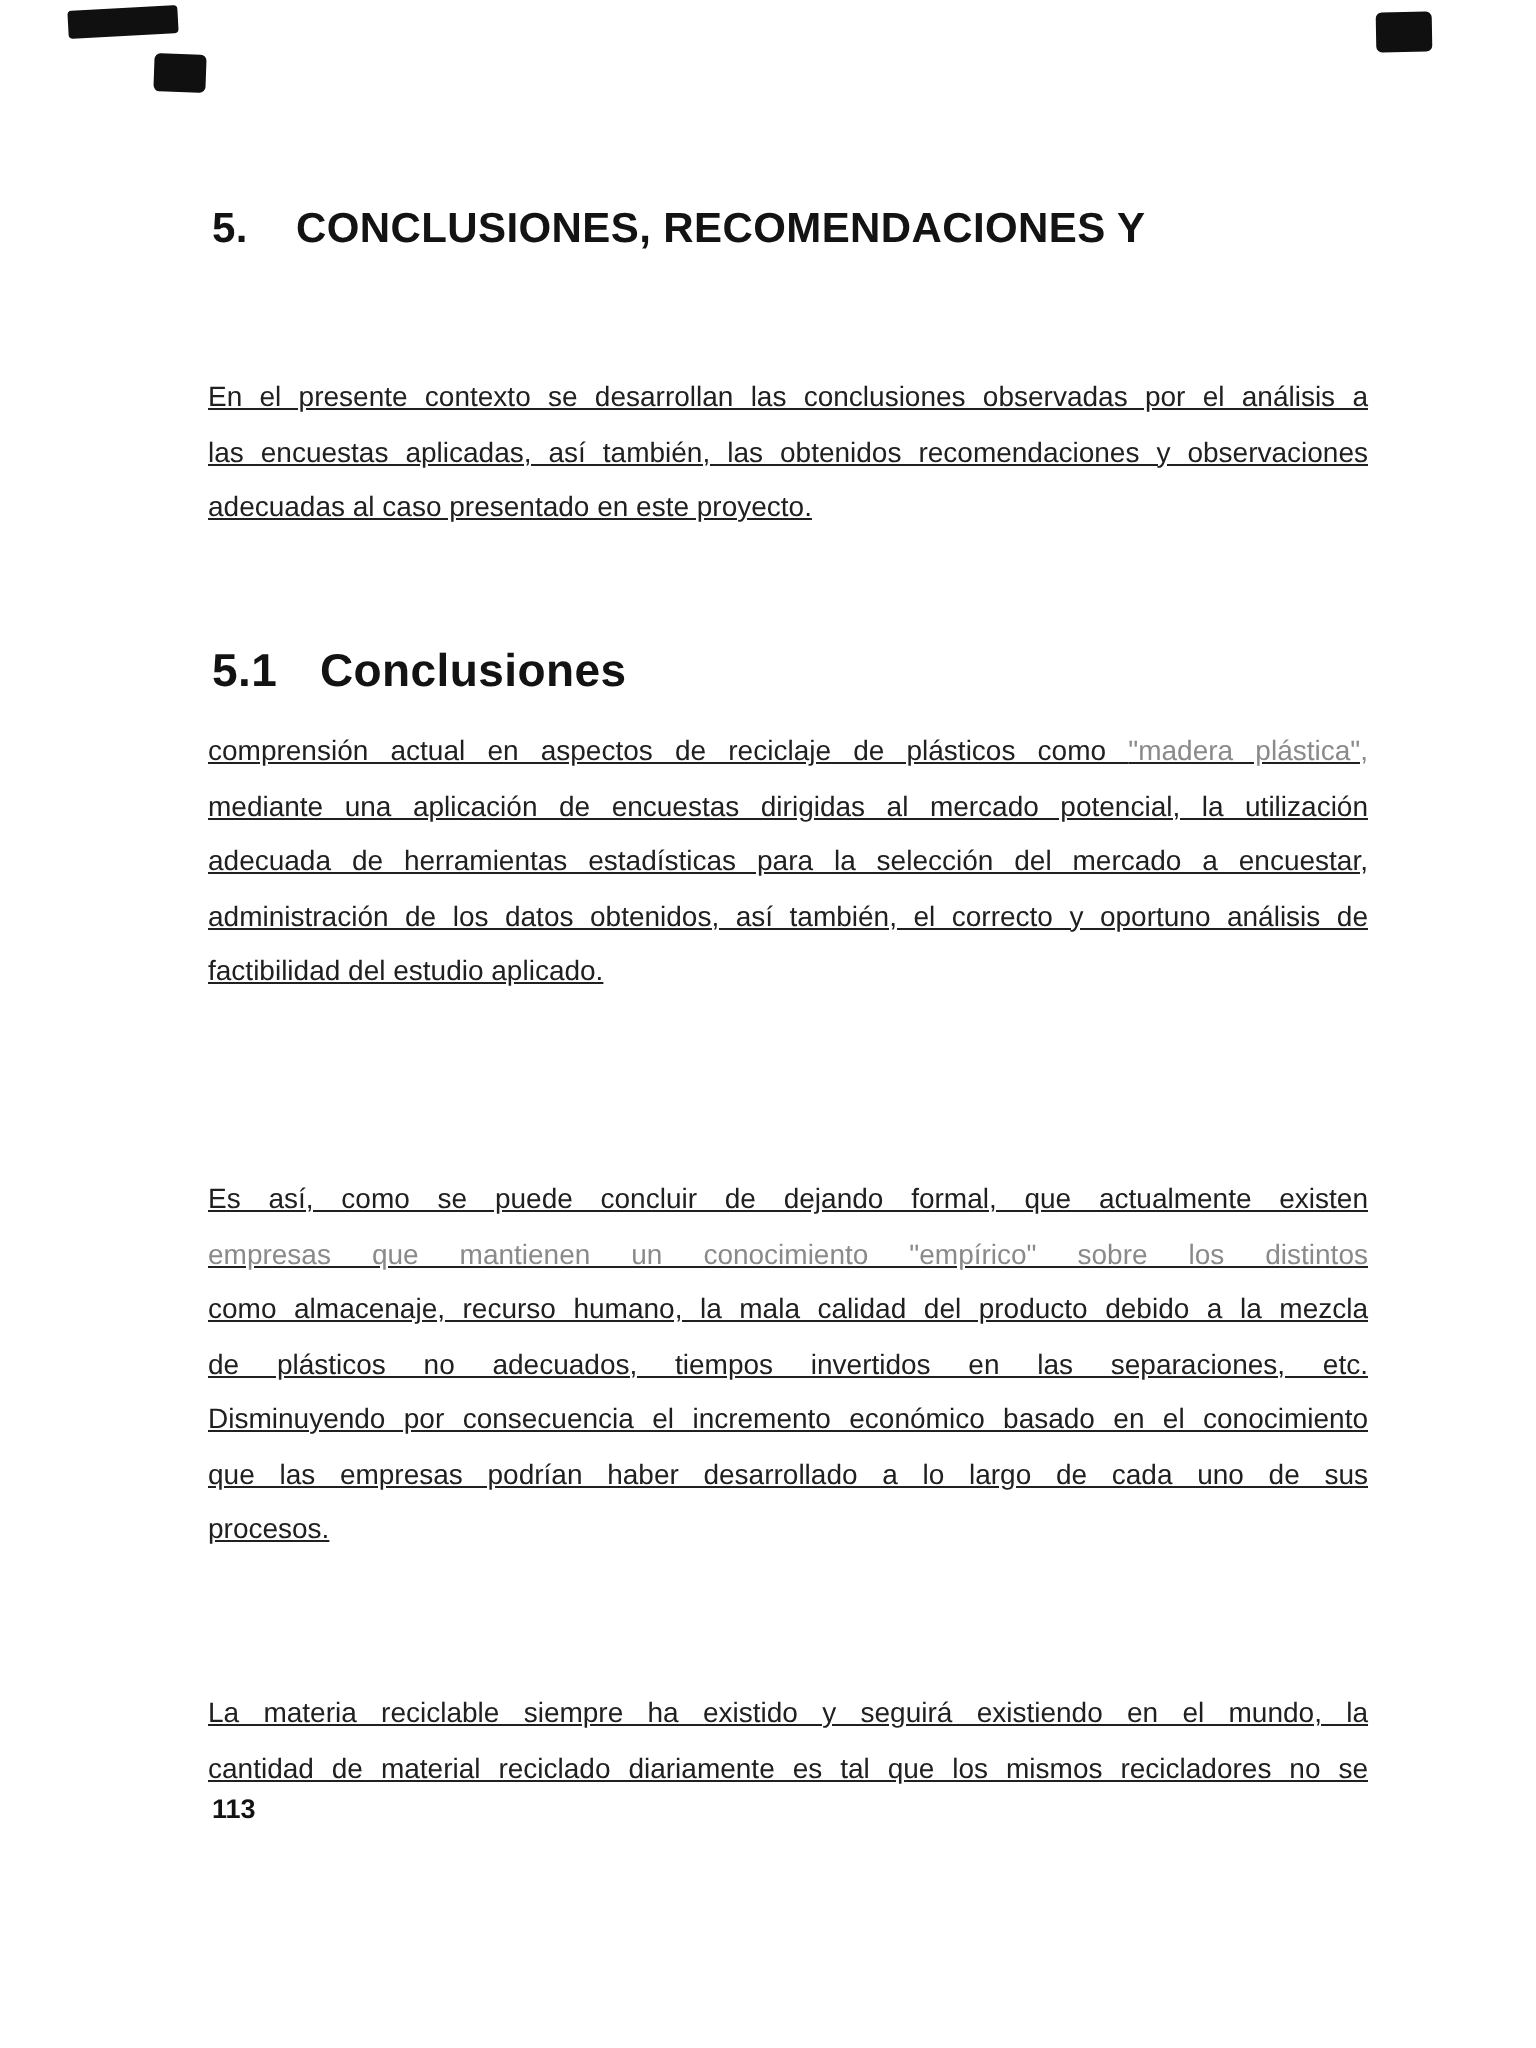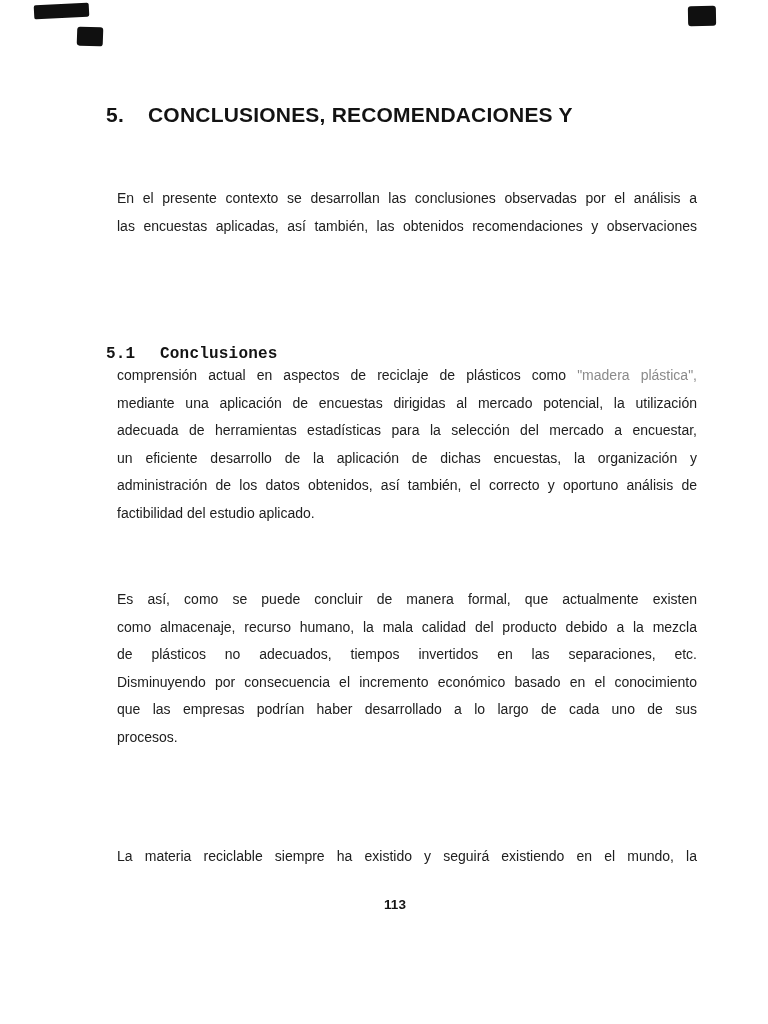--- a/index.html
+++ b/index.html
@@ -32,90 +32,93 @@
   .mark-c{left:688px;top:6px;width:28px;height:20px;transform:rotate(-1deg);border-radius:3px;}
 
   .chapter-heading{
     position:absolute;left:106px;top:94px;width:600px;
     font-size:21px;font-weight:bold;color:var(--heading);
     line-height:42px;letter-spacing:0.2px;
   }
   .chapter-heading .h-num{display:inline-block;width:42px;}
 
   .section-heading{
-    position:absolute;left:106px;top:340px;width:580px;
-    font-size:16px;font-weight:bold;color:var(--heading);
-    line-height:28px;letter-spacing:0.2px;font-family:Liberation Mono, monospace;
+    position:absolute;left:106px;top:321px;width:580px;
+    font-size:23px;font-weight:bold;color:var(--heading);
+    line-height:28px;letter-spacing:0.2px;
   }
   .section-heading .h-num{display:inline-block;width:54px;}
 
   .para{
-    position:absolute;left:117px;width:580px;
+    position:absolute;left:104px;width:580px;
     font-size:14px;color:var(--text);
     line-height:27.5px;
+    text-decoration:underline;
   }
   .para .line{
     text-align:justify;
     -moz-text-align-last:justify;
     text-align-last:justify;
   }
   .para .line.last{
     -moz-text-align-last:left;
     text-align-last:left;
   }
   .para .muted{color:var(--muted);}
 
   .p1{top:185px;}
   .p2{top:362px;}
   .p3{top:586px;}
   .p4{top:843px;}
 
   .page-number{
     position:absolute;left:106px;top:897px;width:578px;
-    text-align:center;
+    text-align:left;
     font-size:13.5px;font-weight:bold;color:var(--heading);
   }
 </style>
 </head>
 <body>
 
 <div class="page">
 
   <div class="mark mark-a"></div>
   <div class="mark mark-b"></div>
   <div class="mark mark-c"></div>
 
   <div class="chapter-heading">
     <div><span class="h-num">5.</span><span>CONCLUSIONES, RECOMENDACIONES Y</span></div>
   </div>
 
   <div class="para p1">
       <div class="line"><span>En el presente contexto se desarrollan las conclusiones observadas por el análisis a</span></div>
       <div class="line"><span>las encuestas aplicadas, así también, las obtenidos recomendaciones y observaciones</span></div>
+      <div class="line last"><span>adecuadas al caso presentado en este proyecto.</span></div>
     </div>
 
   <div class="section-heading">
     <span class="h-num">5.1</span><span>Conclusiones</span>
   </div>
 
   <div class="para p2">
       <div class="line"><span>comprensión actual en aspectos de reciclaje de plásticos como </span><span class="muted">"madera plástica",</span></div>
       <div class="line"><span>mediante una aplicación de encuestas dirigidas al mercado potencial, la utilización</span></div>
       <div class="line"><span>adecuada de herramientas estadísticas para la selección del mercado a encuestar,</span></div>
-      <div class="line"><span>un eficiente desarrollo de la aplicación de dichas encuestas, la organización y</span></div>
       <div class="line"><span>administración de los datos obtenidos, así también, el correcto y oportuno análisis de</span></div>
       <div class="line last"><span>factibilidad del estudio aplicado.</span></div>
     </div>
   <div class="para p3">
-      <div class="line"><span>Es así, como se puede concluir de manera formal, que actualmente existen</span></div>
+      <div class="line"><span>Es así, como se puede concluir de dejando formal, que actualmente existen</span></div>
+      <div class="line"><span class="muted">empresas que mantienen un conocimiento "empírico" sobre los distintos</span></div>
       <div class="line"><span>como almacenaje, recurso humano, la mala calidad del producto debido a la mezcla</span></div>
       <div class="line"><span>de plásticos no adecuados, tiempos invertidos en las separaciones, etc.</span></div>
       <div class="line"><span>Disminuyendo por consecuencia el incremento económico basado en el conocimiento</span></div>
       <div class="line"><span>que las empresas podrían haber desarrollado a lo largo de cada uno de sus</span></div>
       <div class="line last"><span>procesos.</span></div>
     </div>
   <div class="para p4">
       <div class="line"><span>La materia reciclable siempre ha existido y seguirá existiendo en el mundo, la</span></div>
+      <div class="line"><span>cantidad de material reciclado diariamente es tal que los mismos recicladores no se</span></div>
     </div>
 
   <div class="page-number">113</div>
 
 </div>
 
 </body></html>

